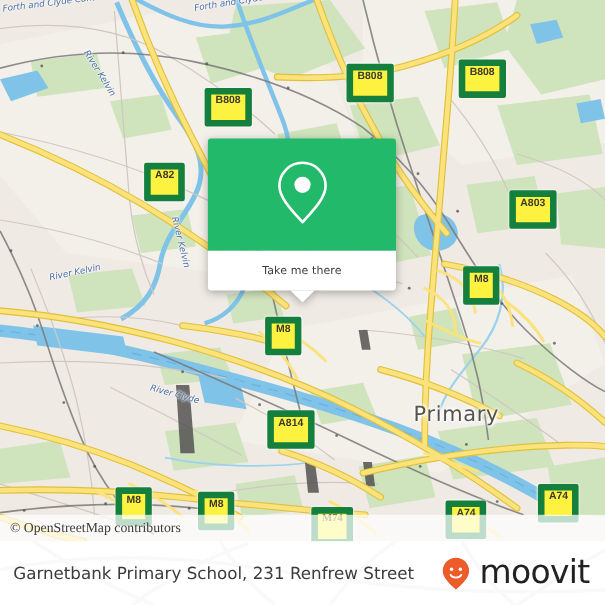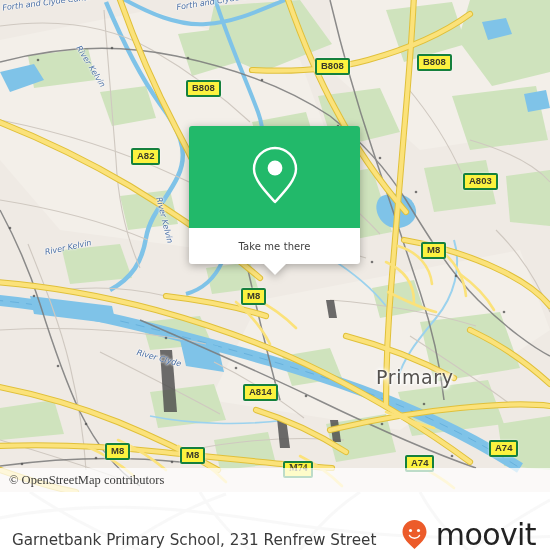--- a/index.html
+++ b/index.html
@@ -26,23 +26,23 @@
   .water-label{
     color:#4a6fa5;font-size:8px;font-style:italic;
     text-shadow:0 0 2px #fff,0 0 2px #fff,0 0 3px #fff;
   }
   .city-label{
     color:#55524f;font-size:19px;letter-spacing:.6px;
     text-shadow:0 0 3px #fff,0 0 4px #fff,0 0 6px #fff,1px 1px 2px #fff;
   }
   .shield{
     position:absolute;
-    background:#fcf23f;border:2px solid #15803d;border-radius:2px;
+    background:#fcf23f;border:6px solid #15803d;border-radius:2px;
     color:#3a3a2a;font-size:9.5px;font-weight:bold;
-    padding:1px 4px 2px 4px;line-height:1;
+    padding:1px 4px 12px 4px;line-height:1;
     font-family:"Liberation Sans",sans-serif;
     box-shadow:0 0 2px rgba(255,255,255,.9);
   }
 
   
   .attrib{
     position:absolute;left:0;bottom:0;width:100%;
     height:24px;line-height:24px;
     background:rgba(255,255,255,.72);
     color:#3c3c3c;font-size:12.5px;
@@ -81,21 +81,21 @@
   .footer{
     position:absolute;left:0;top:492px;width:550px;height:58px;
     background:#ffffff;overflow:hidden;
   }
   .footer-watermark{
     position:absolute;left:0;top:-492px;width:550px;height:550px;
     opacity:.055;pointer-events:none;
   }
   .footer-inner{
     position:relative;height:100%;
-    display:flex;align-items:flex-end;
+    display:flex;align-items:center;
     padding:0 10px 0 12px;box-sizing:border-box;
   }
   .addr{
     color:#3b3b3b;font-size:15.2px;line-height:20px;
     font-family:"DejaVu Sans","Liberation Sans",sans-serif;
     flex:1 1 auto;
   }
   .brand{
     flex:0 0 auto;display:flex;align-items:center;gap:8px;
     padding-right:4px;
@@ -322,21 +322,21 @@
 
     <div class="mlabel city-label" style="left:376px;top:366px;">Primary</div>
 
     <div class="shield" style="left:186px;top:80px;">B808</div>
     <div class="shield" style="left:315px;top:58px;">B808</div>
     <div class="shield" style="left:417px;top:54px;">B808</div>
     <div class="shield" style="left:131px;top:148px;">A82</div>
     <div class="shield" style="left:463px;top:173px;">A803</div>
     <div class="shield" style="left:421px;top:242px;">M8</div>
     <div class="shield" style="left:241px;top:288px;">M8</div>
-    <div class="shield" style="left:243px;top:384px;">A814</div>
+    <div class="shield" style="left:243px;top:373px;">A814</div>
     <div class="shield" style="left:105px;top:443px;">M8</div>
     <div class="shield" style="left:180px;top:447px;">M8</div>
     <div class="shield" style="left:283px;top:461px;font-family:Liberation Serif, serif;">M74</div>
     <div class="shield" style="left:405px;top:455px;">A74</div>
     <div class="shield" style="left:489px;top:440px;">A74</div>
 
     <div class="attrib">© OpenStreetMap contributors</div>
   </div>
 
   <div class="callout">

